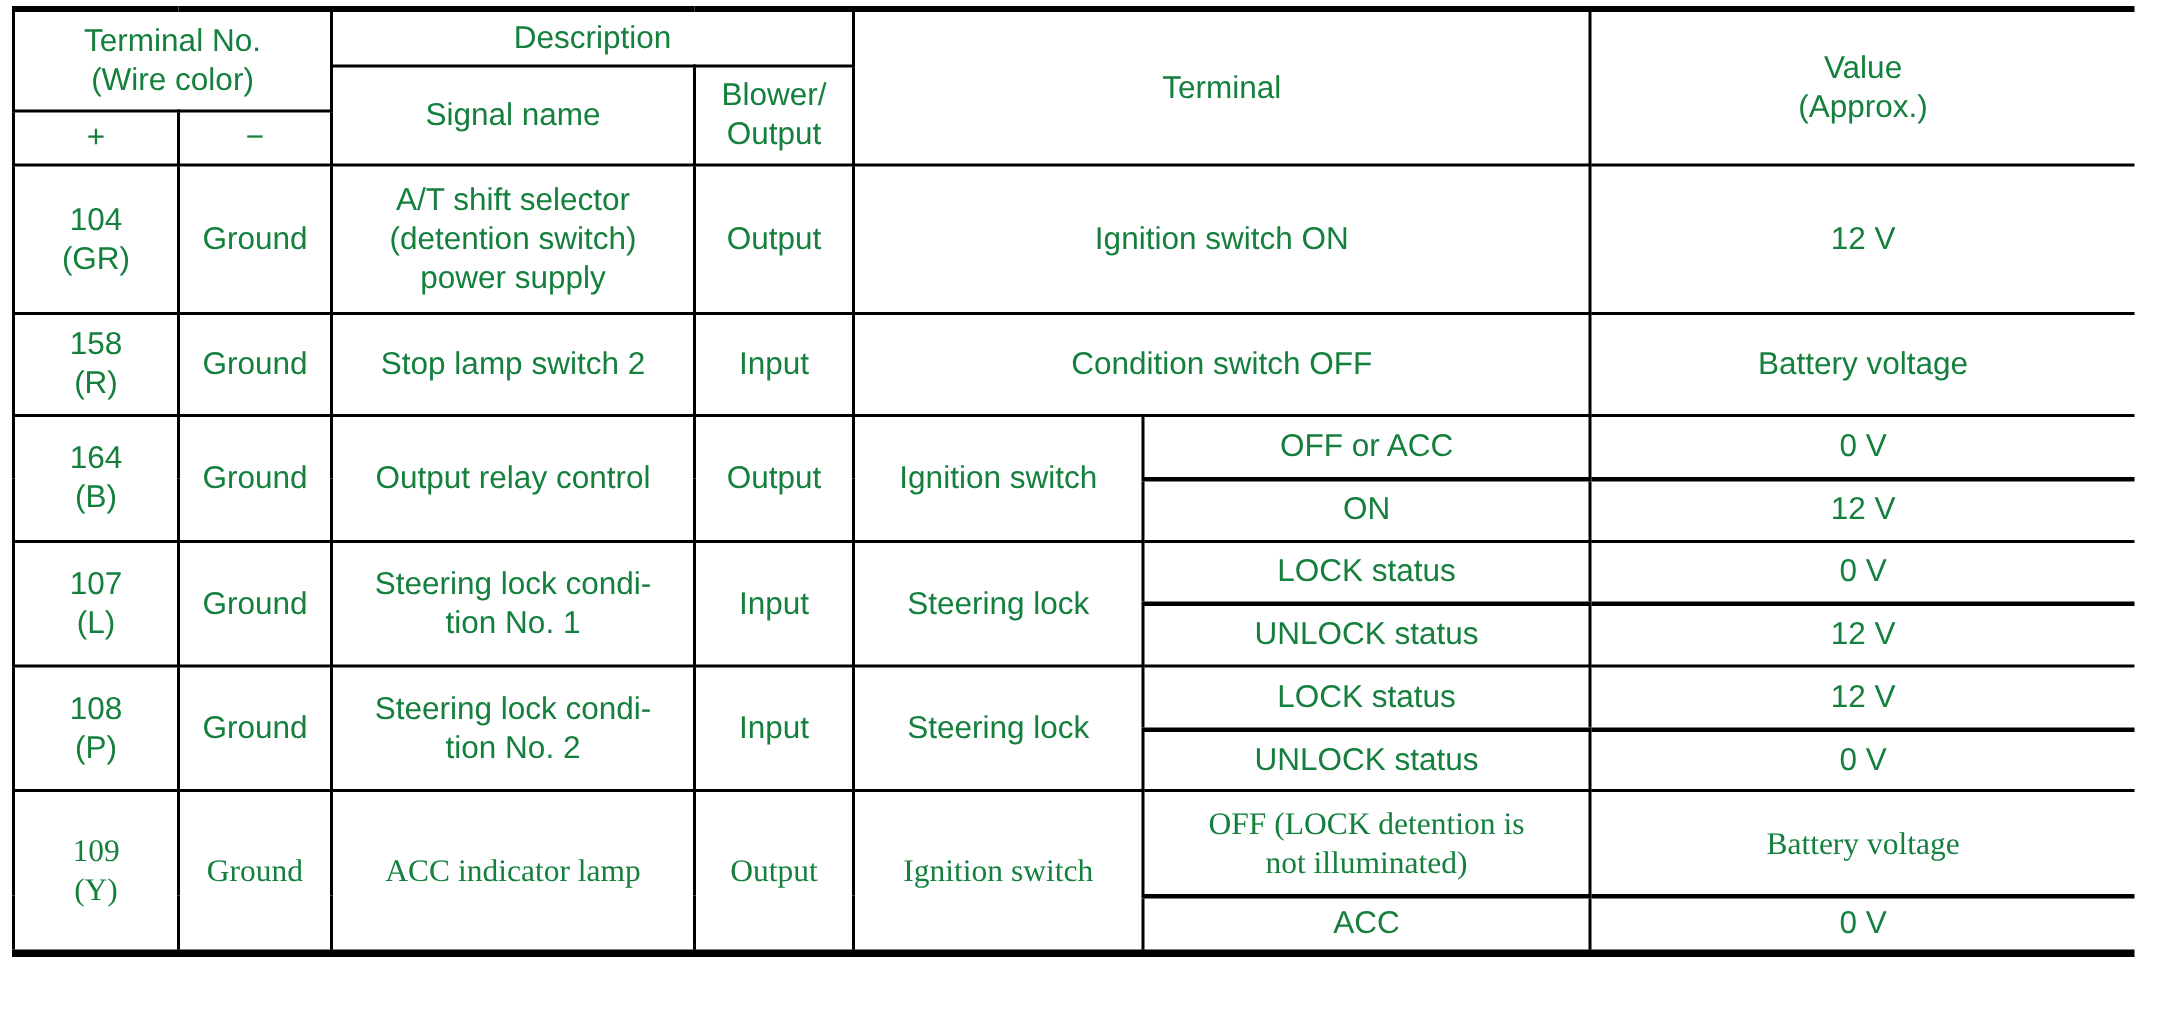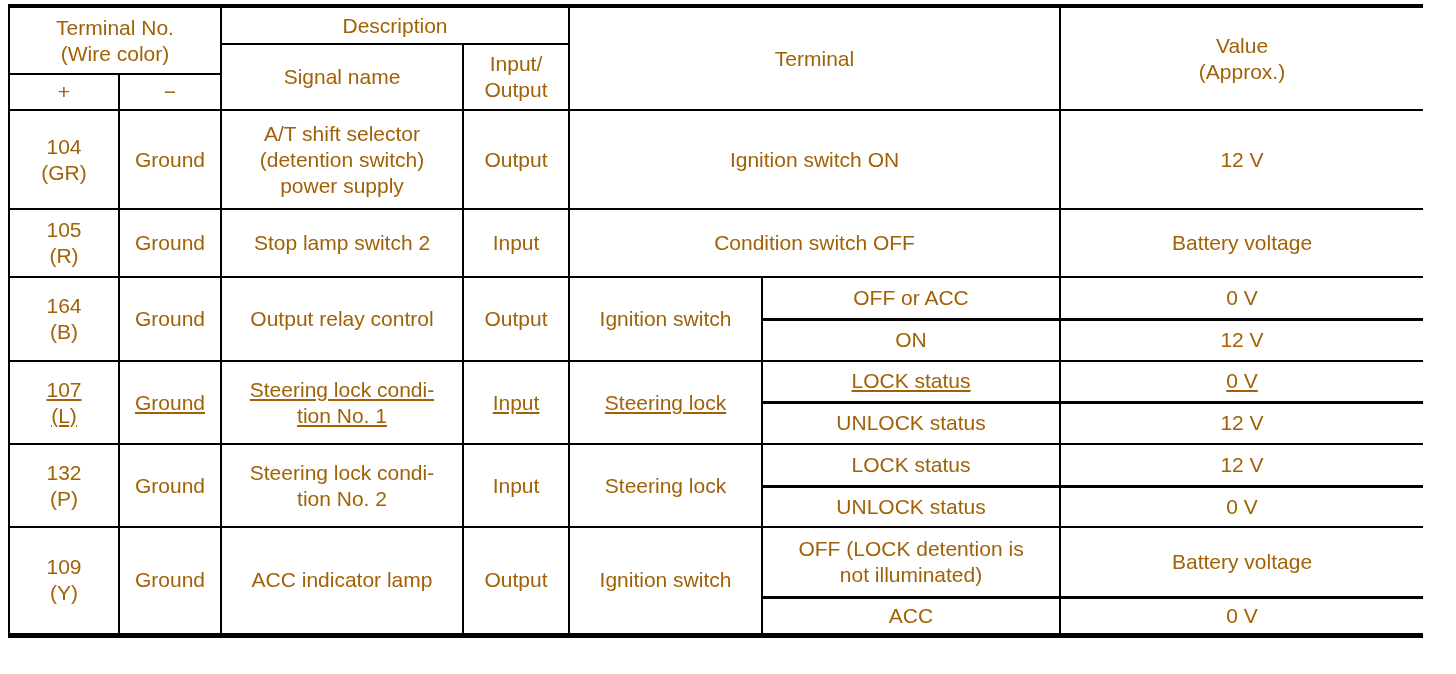--- a/index.html
+++ b/index.html
@@ -5,21 +5,21 @@
   html, body {
     margin: 0;
     padding: 0;
     background: #ffffff;
   }
   .sheet {
     position: relative;
     width: 1456px;
     height: 674px;
     background: #ffffff;
-    color: #a16207;
+    color: #15803d;
     font-family: "Liberation Sans", "DejaVu Sans", sans-serif;
   }
   table.spec {
     position: absolute;
     left: 8px;
     top: 4px;
     width: 1414px;
     border-collapse: collapse;
     table-layout: fixed;
     border-top: 4px solid #000;
@@ -52,25 +52,25 @@
     border-bottom: 3px solid #000 !important;
   }
   
   .h1 { height: 38px; }
   .h2 { height: 30px; }
   .h3 { height: 36px; }
   .r0  { height: 99px; }
   .r1  { height: 68px; }
   .r2a { height: 42px; }
   .r2b { height: 42px; }
-  .r3a { height: 41px; text-decoration: underline; }
+  .r3a { height: 41px; }
   .r3b { height: 42px; }
   .r4a { height: 42px; }
   .r4b { height: 41px; }
-  .r5a { height: 70px; }
+  .r5a { height: 70px; font-family: Liberation Serif, serif; }
   .r5b { height: 38px; }
 </style>
 </head>
 <body>
 
 <div class="sheet">
   <table class="spec">
     <colgroup>
       <col style="width:110px">
       <col style="width:102px">
@@ -85,42 +85,42 @@
         <tr class="h1">
       <th colspan="2" rowspan="2">Terminal No.
 (Wire color)</th>
       <th colspan="2">Description</th>
       <th colspan="2" rowspan="3">Terminal</th>
       <th rowspan="3">Value
 (Approx.)</th>
     </tr>
     <tr class="h2">
       <th rowspan="2">Signal name</th>
-      <th rowspan="2">Input/
+      <th rowspan="2">Blower/
 Output</th>
     </tr>
     <tr class="h3">
       <th>+</th>
       <th>−</th>
     </tr>
 
     <tr class="r0">
       <td>104
 (GR)</td>
       <td>Ground</td>
       <td class="left">A/T shift selector
 (detention switch)
 power supply</td>
       <td>Output</td>
       <td class="left" colspan="2">Ignition switch ON</td>
       <td>12 V</td>
     </tr>
 
     <tr class="r1">
-      <td>105
+      <td>158
 (R)</td>
       <td>Ground</td>
       <td class="left">Stop lamp switch 2</td>
       <td>Input</td>
       <td class="left" colspan="2">Condition switch OFF</td>
       <td>Battery voltage</td>
     </tr>
 
     <tr class="r2a">
       <td rowspan="2">164
@@ -147,21 +147,21 @@
       <td class="left" rowspan="2">Steering lock</td>
       <td class="left subdiv">LOCK status</td>
       <td class="subdiv">0 V</td>
     </tr>
     <tr class="r3b">
       <td class="left">UNLOCK status</td>
       <td>12 V</td>
     </tr>
 
     <tr class="r4a">
-      <td rowspan="2">132
+      <td rowspan="2">108
 (P)</td>
       <td rowspan="2">Ground</td>
       <td class="left" rowspan="2">Steering lock condi-
 tion No. 2</td>
       <td rowspan="2">Input</td>
       <td class="left" rowspan="2">Steering lock</td>
       <td class="left subdiv">LOCK status</td>
       <td class="subdiv">12 V</td>
     </tr>
     <tr class="r4b">

